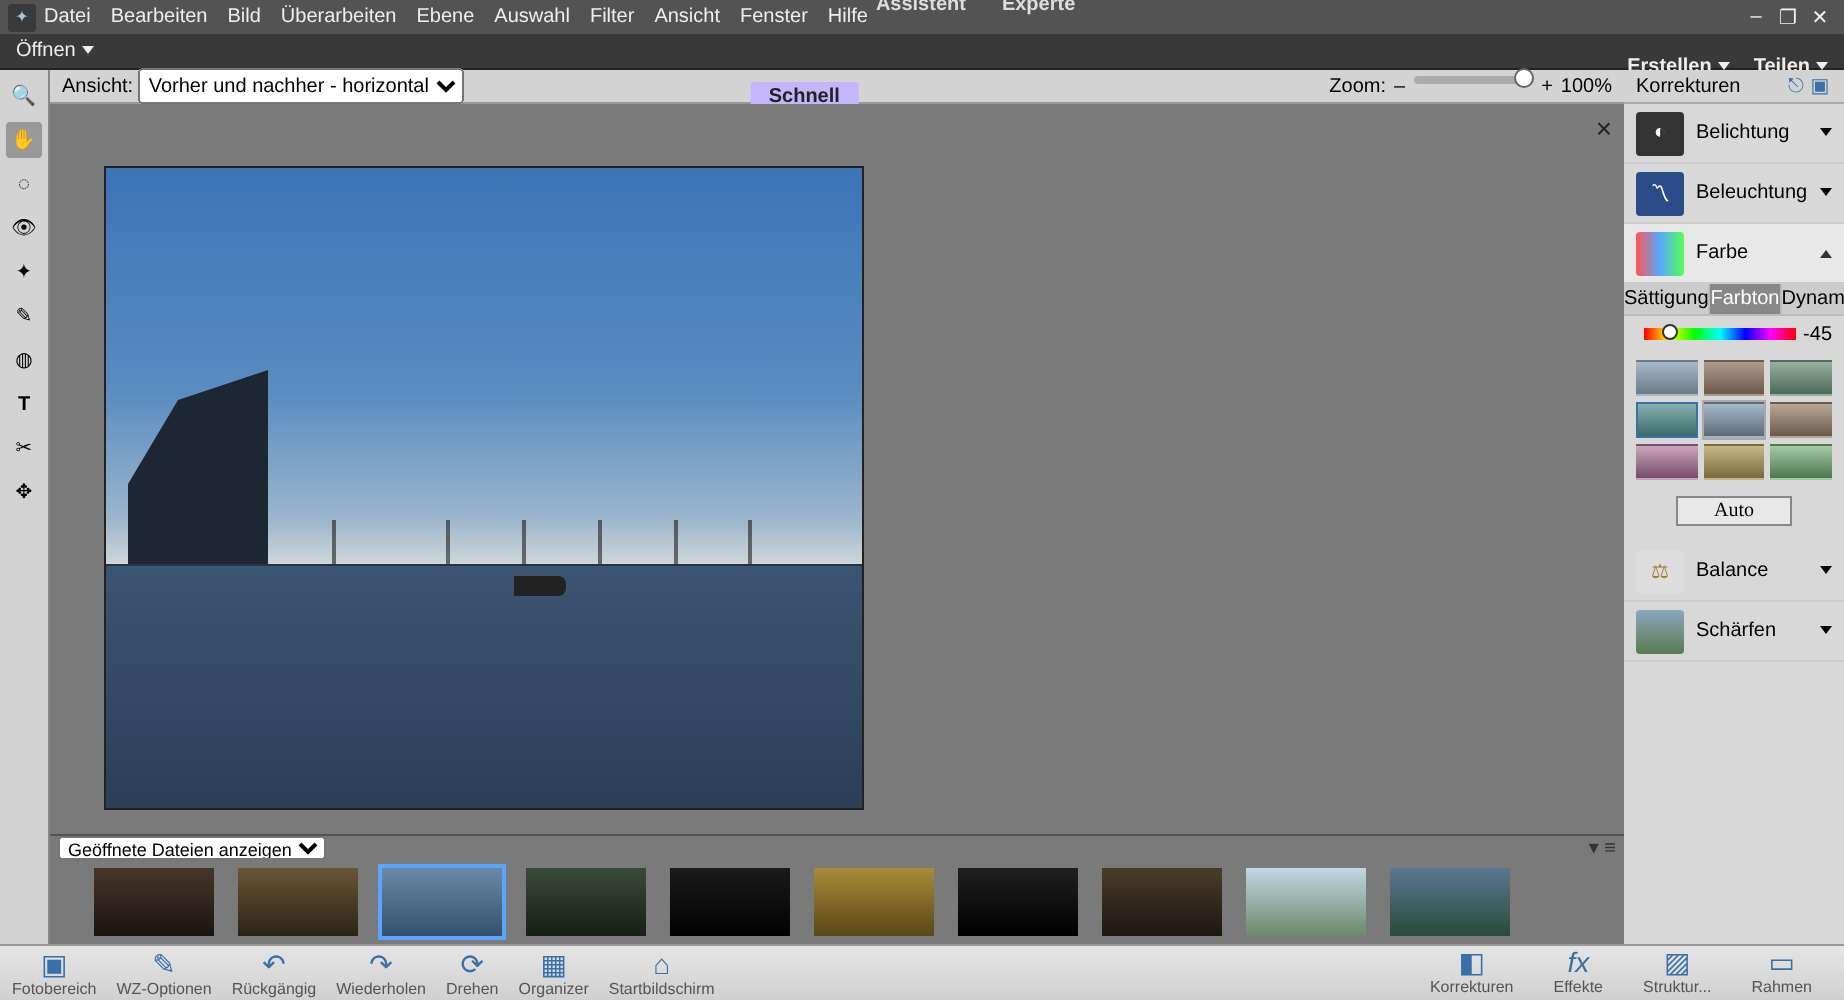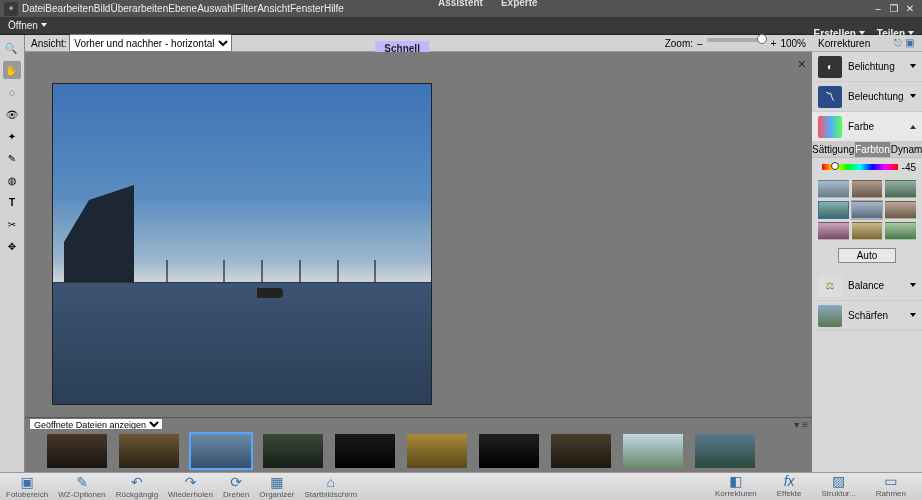--- a/index.html
+++ b/index.html
@@ -1,19 +1,19 @@
 <!DOCTYPE html>
 <html><head>
 <meta charset="utf-8">
 <style>
 * { margin:0; padding:0; box-sizing:border-box; font-family: Tahoma, Arial, sans-serif; font-size:10px; }
 body { width:922px; height:500px; background:#3a3a3a; overflow:hidden; display:flex; flex-direction:column; }
 .menubar { height:17px; background:#535353; display:flex; align-items:center; color:#eee; padding:0 4px; }
 .menubar .logo { width:14px; height:14px; margin-right:4px; background:#3a3a3a; border-radius:2px; display:flex; align-items:center; justify-content:center; font-size:8px; color:#a5c5e0; }
-.menubar .mi { margin-right:0; cursor:pointer; }
+.menubar .mi { margin-right:10px; cursor:pointer; }
 .menubar .winctl { margin-left:auto; display:flex; }
 .menubar .winctl span { width:16px; text-align:center; }
 .topbar { height:18px; background:#393939; display:flex; align-items:center; color:#eee; padding:0 8px; border-bottom:1px solid #222; }
 .topbar .open-btn { display:flex; align-items:center; cursor:pointer; }
 .topbar .tabs { position:absolute; left:50%; transform:translateX(-50%); display:flex; }
 .topbar .tabs .tab { padding:2px 9px; cursor:pointer; color:#ddd; font-weight:bold; }
 .topbar .tabs .tab.active { background:#c4b5fd; color:#222; border-radius:2px;margin-top:46px; }
 .topbar .right { margin-left:auto; display:flex; align-items:center;margin-top:16px; }
 .topbar .right .rb { margin-left:12px; display:flex; align-items:center; cursor:pointer; font-weight:bold; }
 .workrow { flex:1; display:flex; min-height:0; }
@@ -60,21 +60,21 @@
 .subtabs { display:flex; border-bottom:1px solid #bbb; }
 .subtabs .st { flex:1; text-align:center; padding:2px 0; cursor:pointer; background:#ccc; border-right:1px solid #bbb;}
 .subtabs .st.active { background:#888; color:#fff; }
 .hue { height:18px; padding:4px 6px; display:flex; align-items:center; justify-content:space-between; }
 .huebar { flex:1; margin:0 4px; height:6px; background:linear-gradient(90deg,#f00,#ff0,#0f0,#0ff,#00f,#f0f,#f00); position:relative; }
 .huebar .hthumb{ width:8px;height:8px;background:#fff;border:1px solid #333;border-radius:50%;position:absolute;top:-2px; left:12%; }
 .grid { display:grid; grid-template-columns:repeat(3,1fr); gap:3px; padding:4px 6px; }
 .grid .g { height:18px; background:linear-gradient(#a7bacb,#6a7a88); cursor:pointer; border:1px solid transparent;}
 .grid .g.sel { border:1px solid #3970a8; }
 .autowrap{ padding:4px 18px 8px; }
-.autobtn { display:block; margin:0 auto; padding:1px 18px; font-size:10px; cursor:pointer; border:1px solid #888; background:#e8e8e8;}
+.autobtn { display:block; margin:0 auto; padding:1px 18px; font-size:10px; cursor:pointer; border:1px solid #888; background:#e8e8e8;font-family:Liberation Serif, serif;}
 .tri { display:inline-block; border-left:3px solid transparent;border-right:3px solid transparent;border-top:4px solid currentColor; margin-left:3px; position:relative; top:-1px;}
 </style>
 </head>
 <body>
 
 <div class="menubar">
   <div class="logo">✦</div>
   <span class="mi">Datei</span>
   <span class="mi">Bearbeiten</span>
   <span class="mi">Bild</span>

